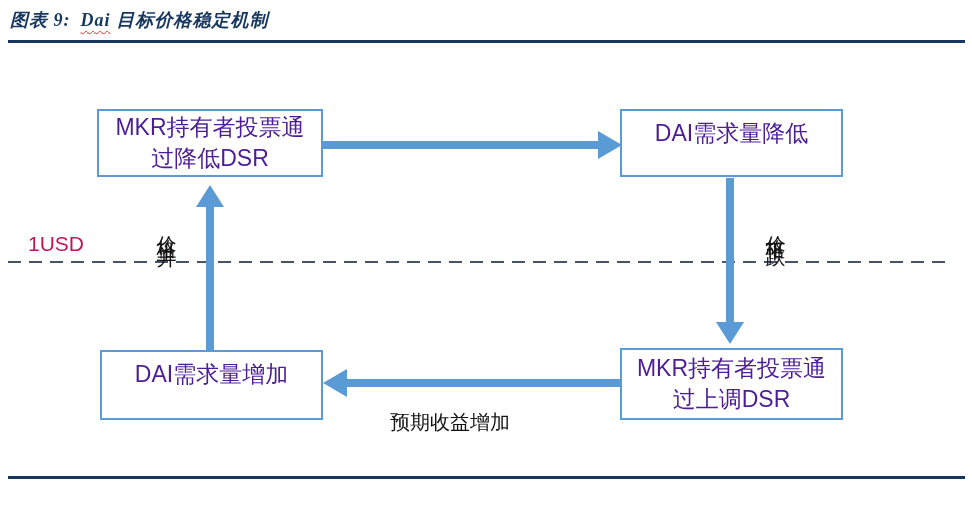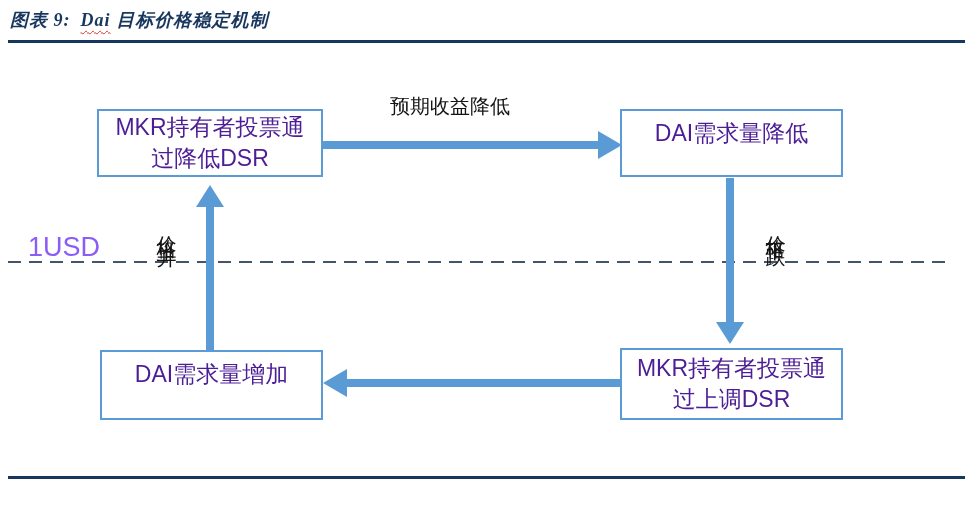--- a/index.html
+++ b/index.html
@@ -17,21 +17,21 @@
   
   .title{position:absolute;left:10px;top:8px;font-family:"Liberation Serif","DejaVu Serif",serif;
          font-style:italic;font-weight:bold;font-size:18px;color:var(--navy);letter-spacing:1px;white-space:nowrap;}
   .title .hl{text-decoration-line:underline;text-decoration-style:wavy;text-decoration-color:var(--wavy);
              text-decoration-thickness:1px;text-underline-offset:4px;margin:0 6px 0 10px;text-align:right;}
   .rule-top{position:absolute;left:8px;top:40px;width:957px;height:3px;background:var(--navy);}
 
   
   .dashline{position:absolute;left:8px;top:261px;width:938px;height:2px;z-index:3;
             background:repeating-linear-gradient(to right,var(--dash) 0 13px,transparent 13px 21px);}
-  .usd-label{position:absolute;left:28px;top:232px;font-size:27px;color:#8b5cf6;z-index:3;}
+  .usd-label{position:absolute;left:28px;top:232px;font-size:21px;color:#be185d;z-index:3;}
 
   
   .center-box{position:absolute;left:362px;top:243px;width:221px;height:43px;border:1px solid var(--blue);
               z-index:2;display:flex;align-items:center;justify-content:center;
               font-size:27px;color:#000;letter-spacing:1px;background:transparent;}
 
   
   .fbox{position:absolute;background:#ffffff;border:2px solid var(--blue);z-index:5;
         display:flex;align-items:center;justify-content:center;text-align:center;
         font-size:23px;line-height:31px;color:#4c1d95;white-space:pre-line;}
@@ -90,19 +90,19 @@
 
   <div class="shaft shaft-top"></div>
   <div class="head head-right"></div>
   <div class="shaft shaft-down"></div>
   <div class="head head-down"></div>
   <div class="shaft shaft-bottom"></div>
   <div class="head head-left"></div>
   <div class="shaft shaft-up"></div>
   <div class="head head-up"></div>
 
-  <div class="alabel lbl-top">预期收益降低</div>
+  <div class="alabel lbl-bottom">预期收益增加</div>
   <div class="vlabel lbl-left">价格上升</div>
   <div class="vlabel lbl-right">价格下跌</div>
 
   <div class="rule-bottom"></div>
 
 </div>
 
 </body></html>

